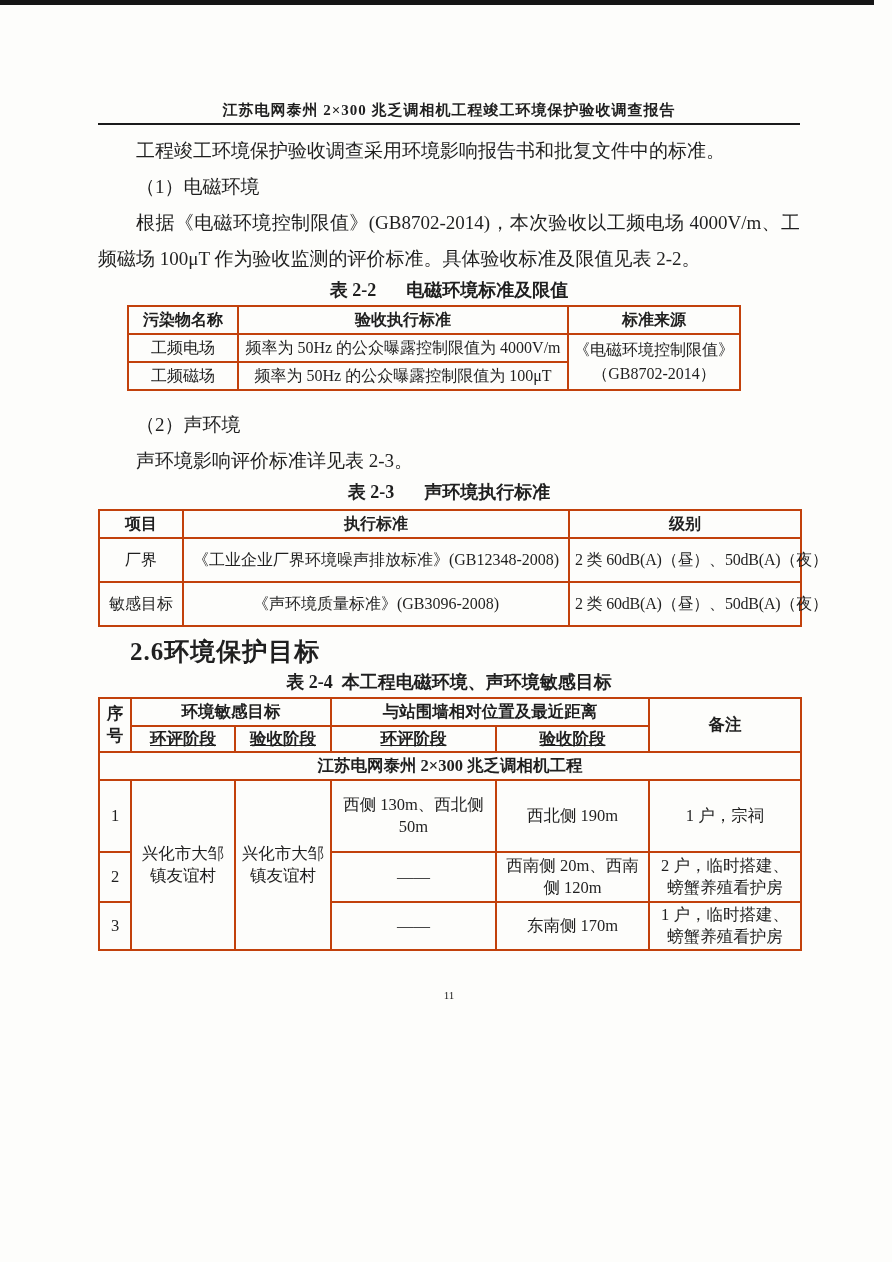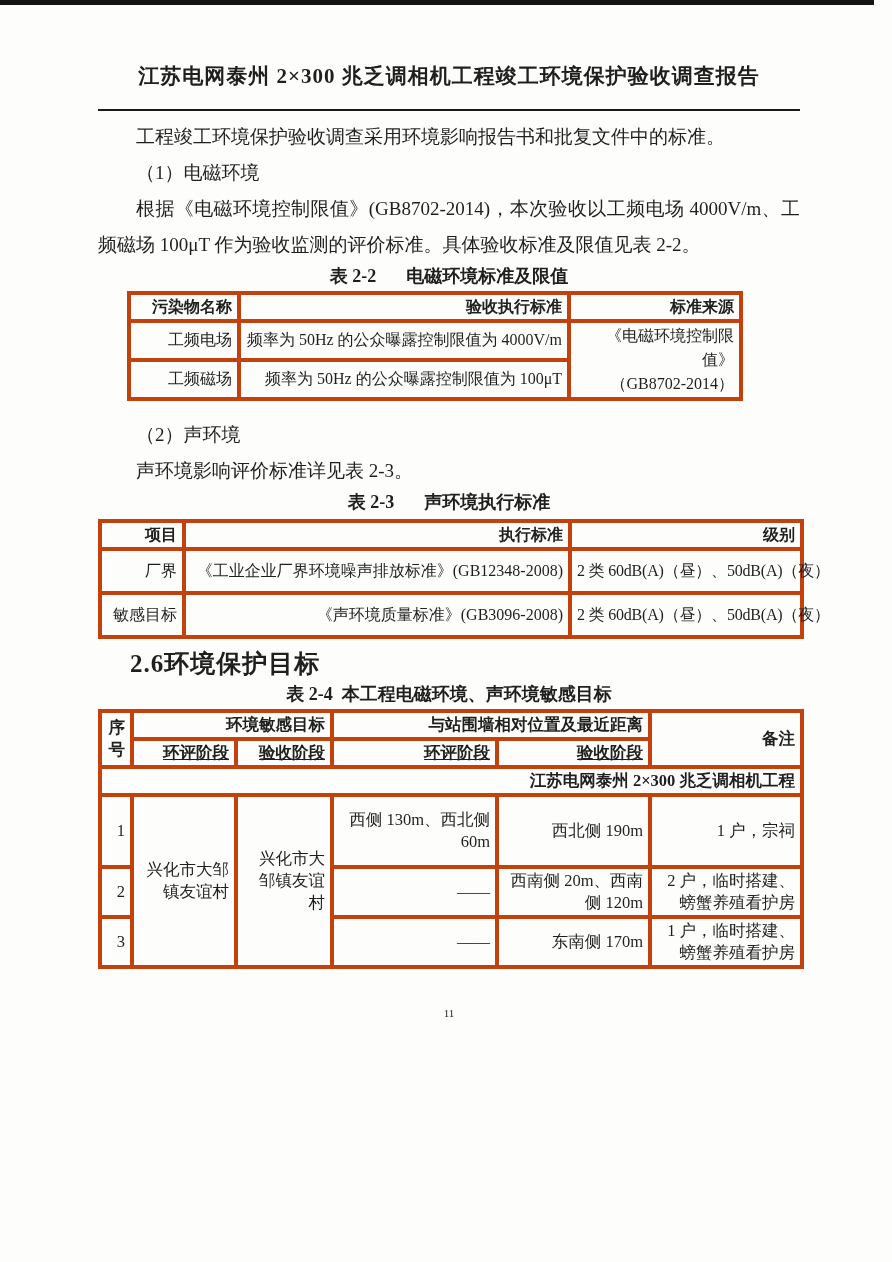--- a/index.html
+++ b/index.html
@@ -7,38 +7,38 @@
     width:892px;height:1262px;
     background:#fdfdfb;
     font-family:"Liberation Serif","DejaVu Serif",serif;
     color:#1f1f1f;
     overflow:hidden;
     position:relative;
   }
   .topbar{position:absolute;top:0;left:0;width:874px;height:5px;background:#151515;}
   .content{margin:0 92px 0 98px;width:702px;}
   .doc-header{
-    margin-top:66px;text-align:center;font-weight:bold;font-size:21px;
-    line-height:20px;padding-bottom:23px;border-bottom:2.5px solid #1b1b1b;
+    margin-top:100px;text-align:center;font-weight:bold;font-size:15px;
+    line-height:20px;padding-bottom:3px;border-bottom:2.5px solid #1b1b1b;
     letter-spacing:1px;
   }
   .sec-heading{
     margin:13px 0 0 32px;font-size:25px;font-weight:bold;line-height:34px;
     letter-spacing:1px;
   }
   .body-p{margin:0;font-size:19px;line-height:36px;text-align:justify;text-indent:2em;}
   .mt8{margin-top:8px;} .mt16{margin-top:16px;}
   .tbl-caption{
     margin:0;text-align:center;font-weight:bold;font-size:18px;line-height:26px;
   }
   .cap-gap-wide{margin-right:30px;}
   .cap-gap-narrow{margin-right:9px;}
   table{border-collapse:collapse;table-layout:fixed;}
   td,th{
-    border:4px solid #c2410c;text-align:right;vertical-align:middle;
+    border:2px solid #c2410c;text-align:center;vertical-align:middle;
     padding:1px 5px;font-weight:normal;
   }
   th{font-weight:bold;}
   
   .t22{margin:2px 0 0 29px;width:612px;font-size:16px;}
   .t22 tr{height:28px;}
   
   .t23{margin:4px 0 0 0;width:702px;font-size:16px;}
   .t23 .hrow{height:28px;}
   .t23 .drow{height:44px;}
@@ -155,21 +155,21 @@
       <th>环评阶段</th>
       <th>验收阶段</th>
     </tr>
     <tr class="prow">
       <th colspan="6">江苏电网泰州 2×300 兆乏调相机工程</th>
     </tr>
     <tr class="r1">
       <td>1</td>
       <td rowspan="3">兴化市大邹镇友谊村</td>
       <td rowspan="3">兴化市大邹镇友谊村</td>
-      <td>西侧 130m、西北侧 60m</td>
+      <td>西侧 130m、西北侧 50m</td>
       <td>西北侧 190m</td>
       <td>1 户，宗祠</td>
     </tr>
     <tr class="r2">
       <td>2</td>
       <td>——</td>
       <td>西南侧 20m、西南侧 120m</td>
       <td>2 户，临时搭建、螃蟹养殖看护房</td>
     </tr>
     <tr class="r3">

